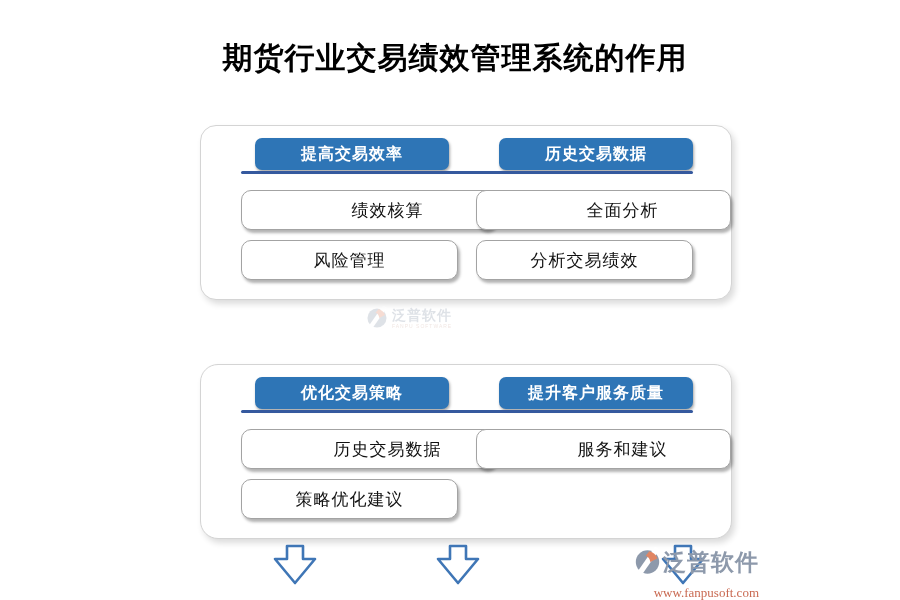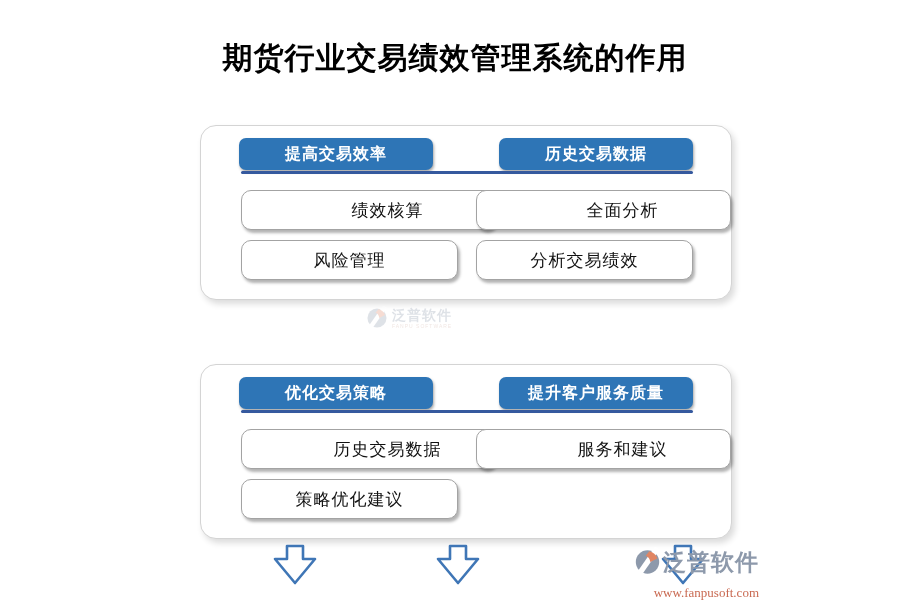--- a/index.html
+++ b/index.html
@@ -13,29 +13,29 @@
     text-align:center;
     font-family:"Liberation Serif","DejaVu Serif",serif;
     font-weight:700;font-size:30px;color:#000000;letter-spacing:1px;
   }
   .panel{
     position:absolute;left:200px;width:530px;height:173px;
     background:#ffffff;border:1px solid #d4d4d4;border-radius:16px;
     box-shadow:3px 4px 6px rgba(0,0,0,0.14);
   }
   .panel.p1{top:125px;}
-  .panel.p2{top:364px;}
+  .panel.p2{top:364px;border-radius:18px;}
   .hdr{
     position:absolute;top:12px;height:32px;width:194px;
     background:#2e75b6;color:#ffffff;font-weight:700;font-size:16px;
     border-radius:7px;display:flex;align-items:center;justify-content:center;
     box-shadow:1px 2px 3px rgba(0,0,0,0.35);
     letter-spacing:1px;
   }
-  .hdr.h0{left:38px;}
+  .hdr.h0{left:54px;}
   .hdr.h1{left:298px;}
   .divider{
     position:absolute;top:45px;left:40px;width:452px;height:3px;
     background:#35599e;border-radius:2px;
   }
   .item{
     position:absolute;height:38px;width:215px;
     background:#ffffff;border:1px solid #a3a3a3;border-radius:10px;
     box-shadow:2px 3px 3px rgba(0,0,0,0.30);
     display:flex;align-items:center;justify-content:center;

